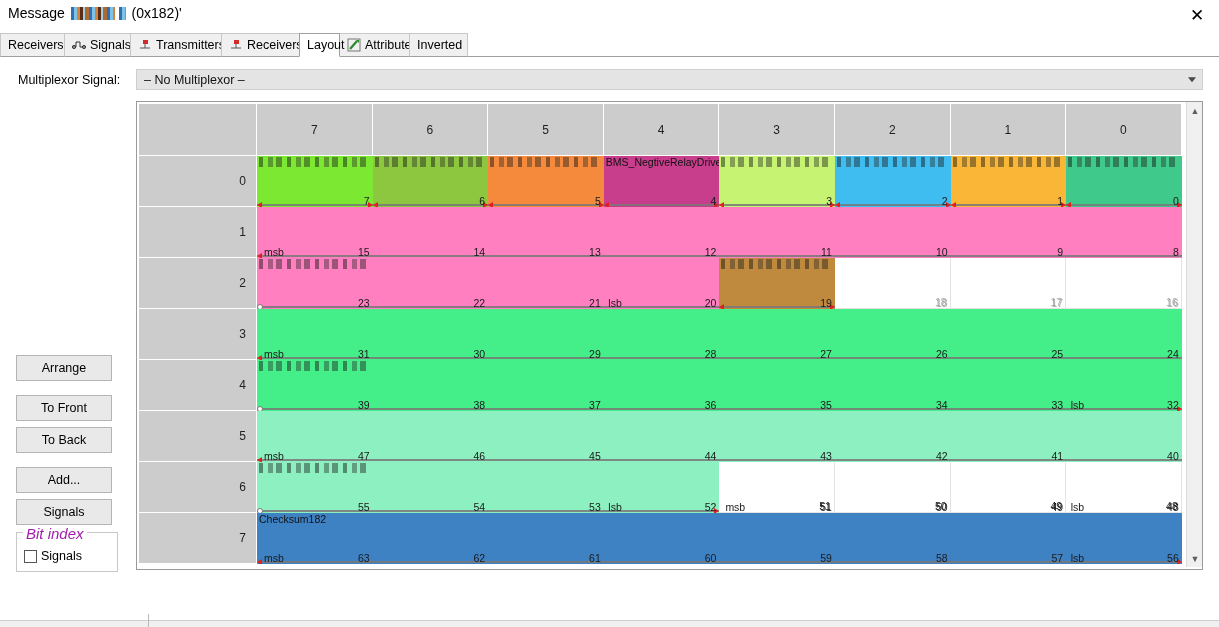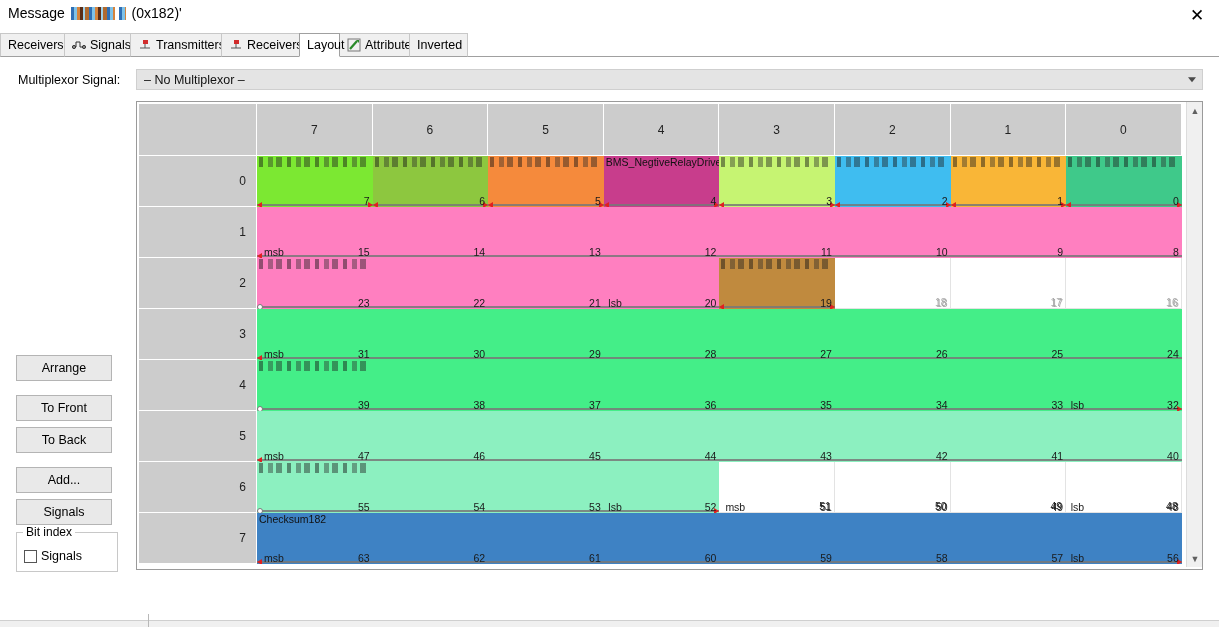--- a/index.html
+++ b/index.html
@@ -117,21 +117,21 @@
   }
 
   .bitindex-group {
     position: absolute; left: 16px; top: 532px;
     width: 102px; height: 40px;
     border: 1px solid #c8c8c8;
   }
   .bitindex-legend {
     position: absolute; left: 6px; top: -8px;
     background: #ffffff; padding: 0 3px;
-    font-size: 12px; color: #000000;
+    font-size: 15px; color: #a21caf; font-style: italic;
   }
   .bitindex-check {
     position: absolute; left: 7px; top: 16px;
     display: flex; align-items: center; cursor: default;
   }
   .cbox {
     width: 13px; height: 13px;
     border: 1px solid #555;
     background: #fff; margin-right: 4px;
     flex: none;

